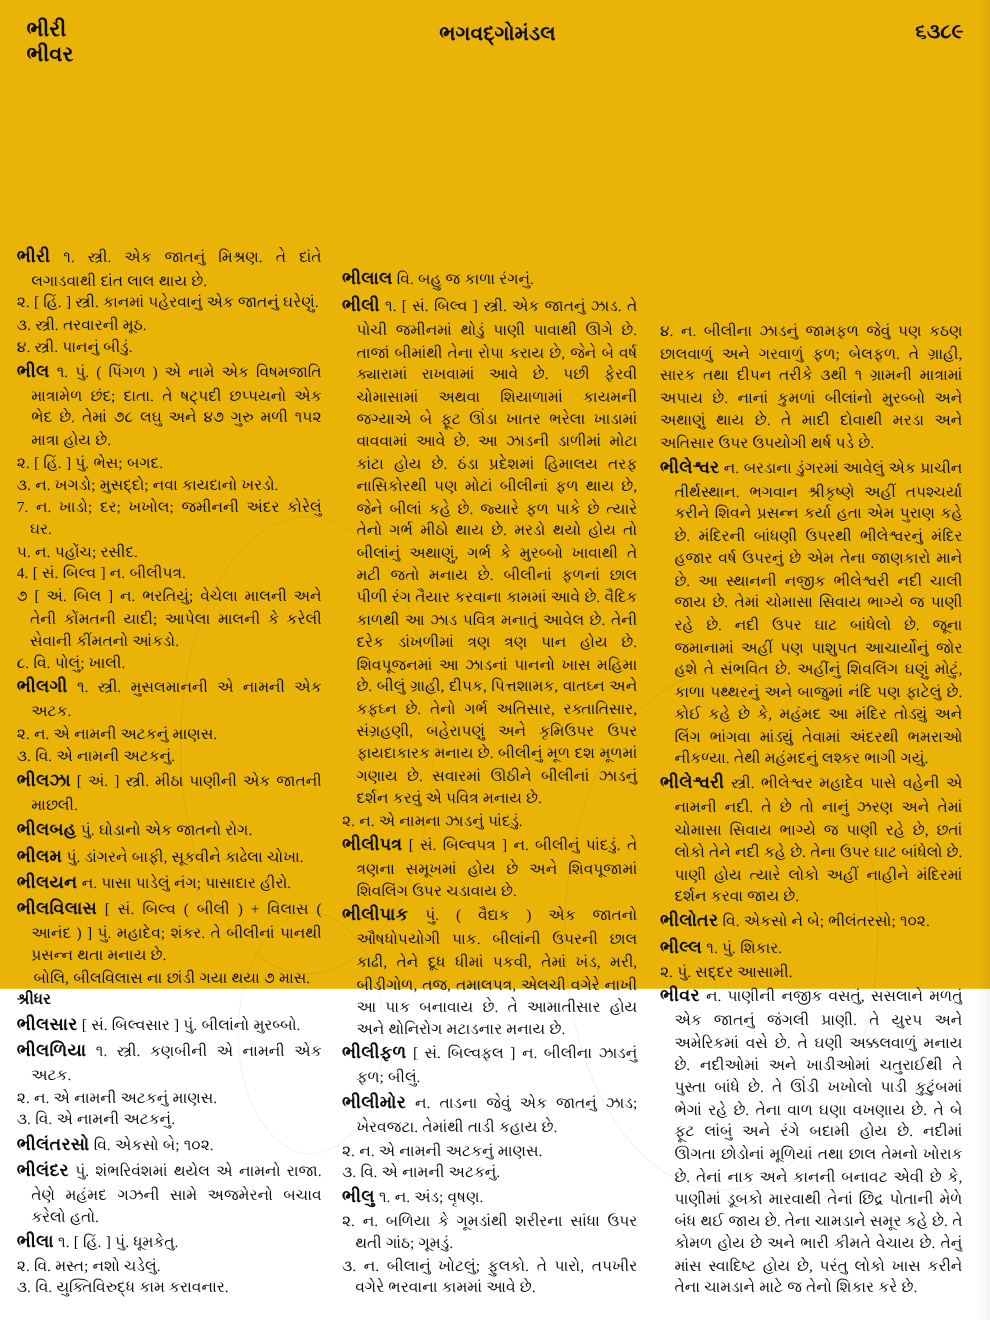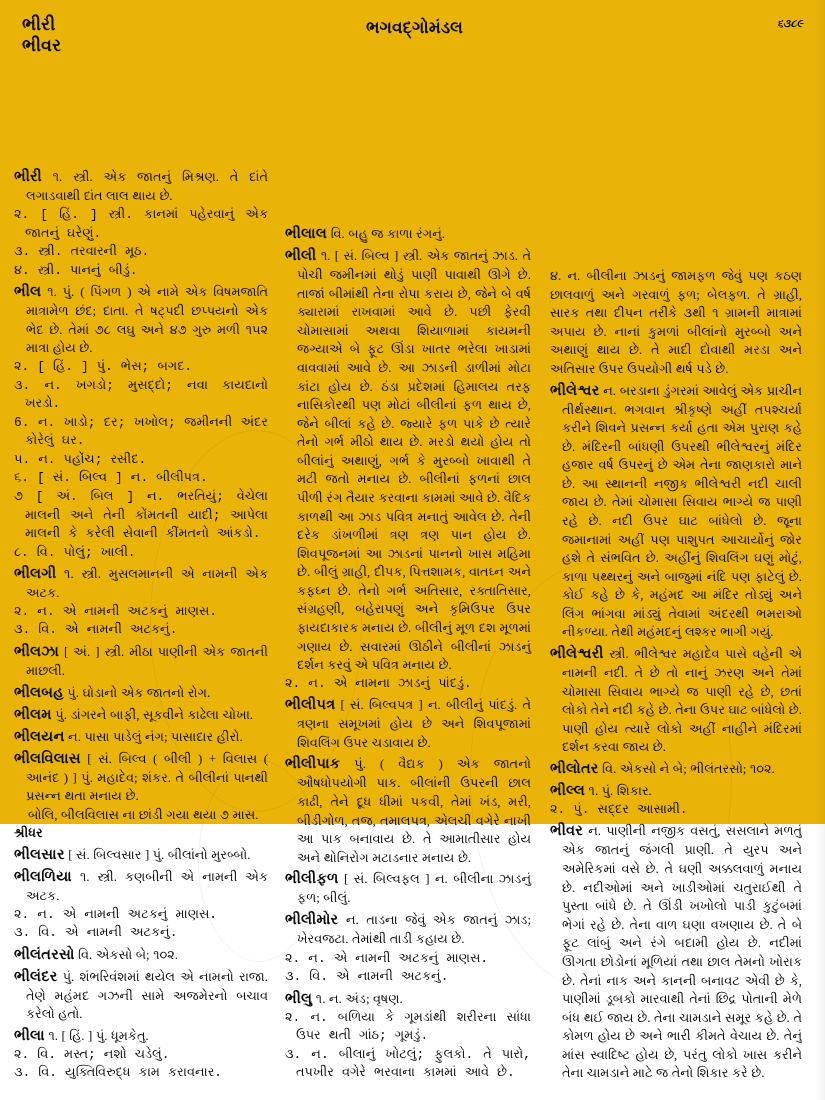--- a/index.html
+++ b/index.html
@@ -46,23 +46,22 @@
     right: 0;
     top: 4px;
     text-align: center;
     font-size: 17px;
     font-weight: 700;
   }
   .hdr-right {
     position: absolute;
     right: 6px;
     top: 3px;
-    font-size: 11px;
-    font-weight: 700;
-    font-style: italic;
+    font-size: 17px;
+    font-weight: 700;
   }
 
   
   .columns {
     position: relative;
     display: flex;
     align-items: flex-end;
     height: 1020px;
     margin-top: 2px;
   }
@@ -98,21 +97,20 @@
     word-spacing: 0.3px;
   }
   .headword {
     font-weight: 700;
     font-size: 14.6px;
     letter-spacing: 0.2px;
   }
   .sense.indent {
     padding-left: 11px;
     text-indent: -11px;
-    font-family: Liberation Mono, monospace;
   }
   .sense.hang {
     padding-left: 12px;
     text-indent: -12px;
   }
   .sense.body {
     padding-left: 0;
   }
   .quote {
     font-size: 12.2px;
@@ -172,23 +170,23 @@
         <p class="sense indent">૨. [ હિં. ] સ્ત્રી. કાનમાં પહેરવાનું એક જાતનું ઘરેણું.</p>
         <p class="sense indent">૩. સ્ત્રી. તરવારની મૂઠ.</p>
         <p class="sense indent">૪. સ્ત્રી. પાનનું બીડું.</p>
       </div>
 
       <div class="entry">
         <p class="sense hang"><span class="headword">ભીલ</span>
           <span>૧. પું. ( પિંગળ ) એ નામે એક વિષમજાતિ માત્રામેળ છંદ; દાતા. તે ષટ્પદી છપ્પયનો એક ભેદ છે. તેમાં ૭૮ લઘુ અને ૪૭ ગુરુ મળી ૧૫૨ માત્રા હોય છે.</span></p>
         <p class="sense indent">૨. [ હિં. ] પું. ભેસ; બગદ.</p>
         <p class="sense indent">૩. ન. ખગડો; મુસદ્દો; નવા કાયદાનો ખરડો.</p>
-        <p class="sense indent">6. ન. ખાડો; દર; ખખોલ; જમીનની અંદર કોરેલું ઘર.</p>
+        <p class="sense indent">7. ન. ખાડો; દર; ખખોલ; જમીનની અંદર કોરેલું ઘર.</p>
         <p class="sense indent">૫. ન. પહોંચ; રસીદ.</p>
-        <p class="sense indent">૬. [ સં. બિલ્વ ] ન. બીલીપત્ર.</p>
+        <p class="sense indent">4. [ સં. બિલ્વ ] ન. બીલીપત્ર.</p>
         <p class="sense indent">૭ [ અં. બિલ ] ન. ભરતિયું; વેચેલા માલની અને તેની કોંમતની યાદી; આપેલા માલની કે કરેલી સેવાની કીંમતનો આંકડો.</p>
         <p class="sense indent">૮. વિ. પોલું; ખાલી.</p>
       </div>
 
       <div class="entry">
         <p class="sense hang"><span class="headword">ભીલગી</span>
           <span>૧. સ્ત્રી. મુસલમાનની એ નામની એક અટક.</span></p>
         <p class="sense indent">૨. ન. એ નામની અટકનું માણસ.</p>
         <p class="sense indent">૩. વિ. એ નામની અટકનું.</p>
       </div>

